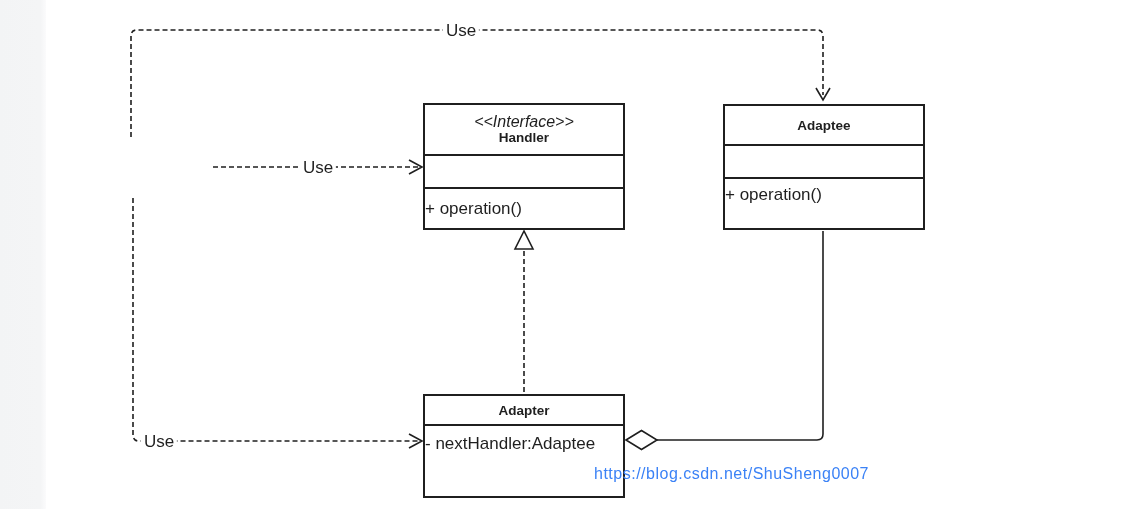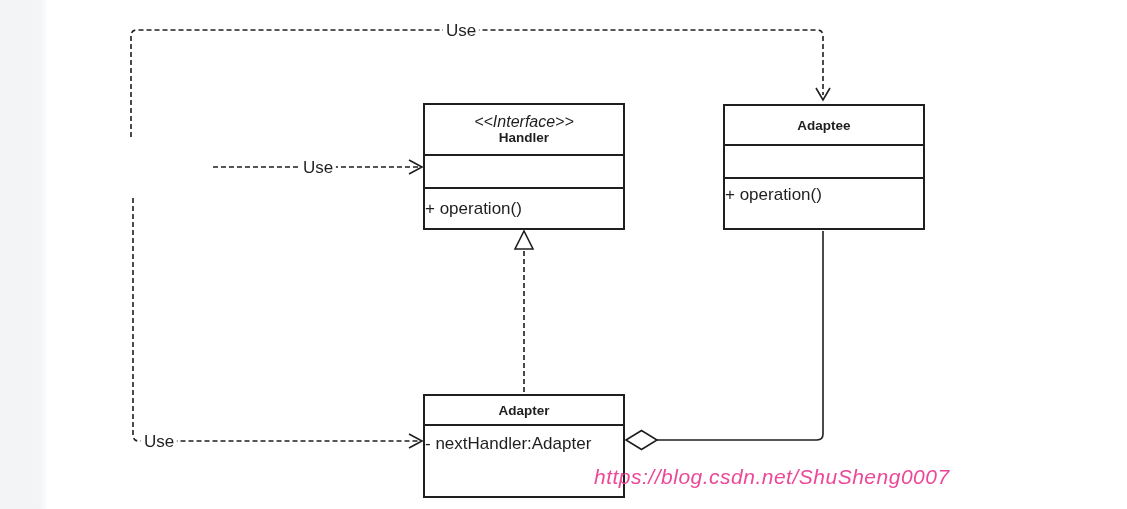--- a/index.html
+++ b/index.html
@@ -87,26 +87,25 @@
     padding: 0 3px;
     font-size: 17px;
     color: #1f1f1f;
     line-height: 15px;
     white-space: nowrap;
   }
   .watermark {
     position: absolute;
     left: 594px;
     top: 465px;
-    font-size: 21px;
-    color: #ec4899;
+    font-size: 16px;
+    color: #3b82f6;
     letter-spacing: 0.5px;
     white-space: nowrap;
     z-index: 5;
-    font-style: italic;
   }
 </style>
 </head>
 <body>
 
 <div class="stage">
 
   <div class="gutter"></div>
 
   <svg class="wires" width="1127" height="509" viewBox="0 0 1127 509">
@@ -142,21 +141,21 @@
       <span class="cls-name">Adaptee</span>
     </div>
     <div class="sec" style="height:33px;"></div>
     <div class="sec member top-align" style="flex:1;">+ operation()</div>
   </div>
 
   <div class="uml-box" style="left:423px; top:394px; width:202px; height:104px;">
     <div class="sec hdr" style="height:28px;">
       <span class="cls-name">Adapter</span>
     </div>
-    <div class="sec member" style="height:37px;">- nextHandler:Adapter</div>
+    <div class="sec member" style="height:37px;">- nextHandler:Adaptee</div>
   </div>
 
   <span class="edge-label" style="left:461px; top:30px;">Use</span>
   <span class="edge-label" style="left:318px; top:167px;">Use</span>
   <span class="edge-label" style="left:159px; top:441px;">Use</span>
 
   <div class="watermark">https://blog.csdn.net/ShuSheng0007</div>
 
 </div>
 

